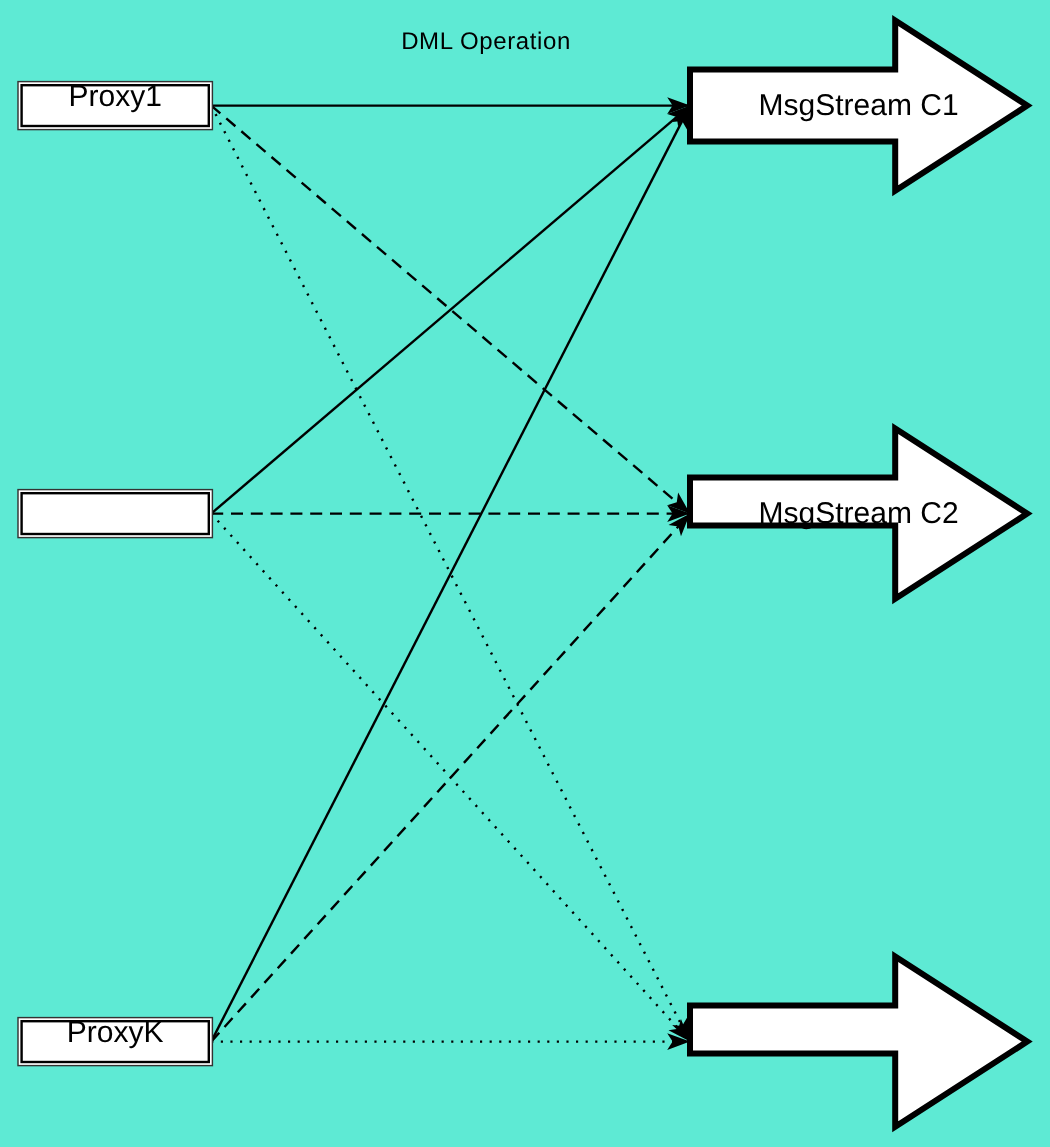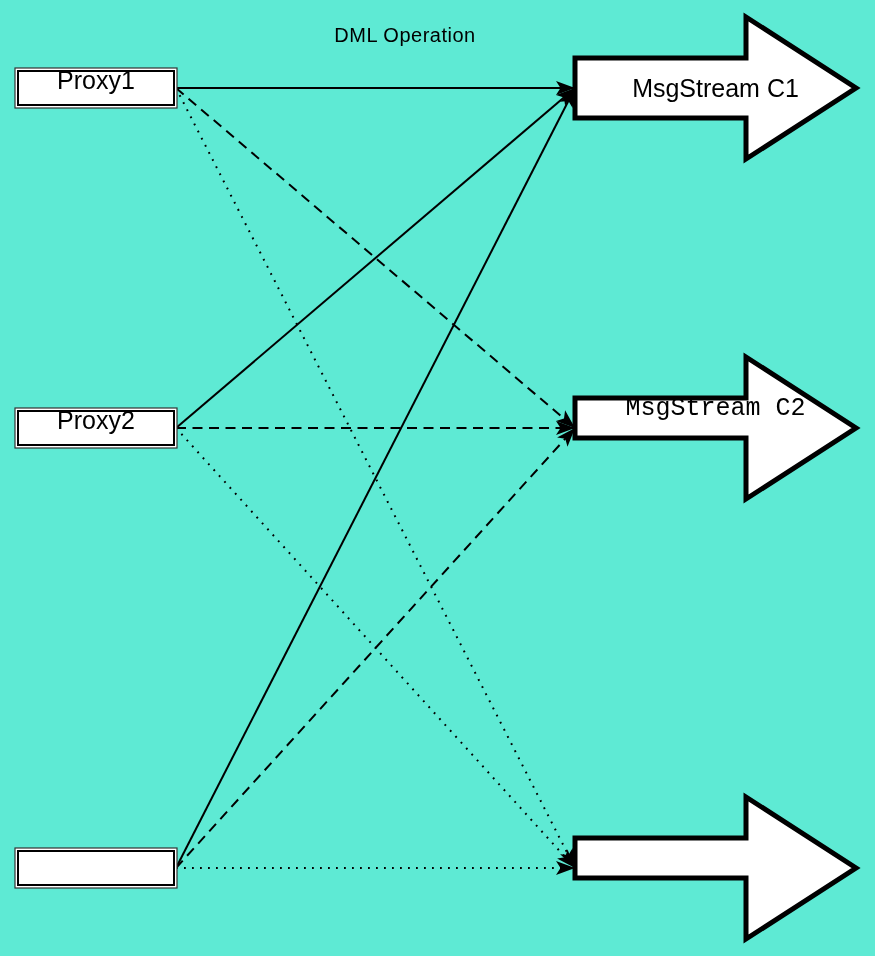--- a/index.html
+++ b/index.html
@@ -101,18 +101,18 @@
       <rect x="15" y="848" width="162" height="40" fill="#ffffff" stroke="#333333" stroke-width="1.2"></rect>
       <rect x="18" y="851" width="156" height="34" fill="#ffffff" stroke="#000000" stroke-width="2"></rect>
     </g>
   </svg>
 
   <div class="title-block">
     <div>DML Operation</div>
   </div>
 
   <div class="label node-label proxy-label" style="top:68px;">Proxy1</div>
-  <div class="label node-label proxy-label" style="top:408px;">Proxy2</div>
+  <div class="label node-label proxy-label" style="top:848px;">ProxyK</div>
 
   <div class="label node-label stream-label" style="top:68px;text-align:center;">MsgStream C1</div>
-  <div class="label node-label stream-label" style="top:388px;font-family:Liberation Mono, monospace;">MsgStream C2</div>
+  <div class="label node-label stream-label" style="top:408px;">MsgStream C2</div>
 
 </div>
 
 </body></html>

